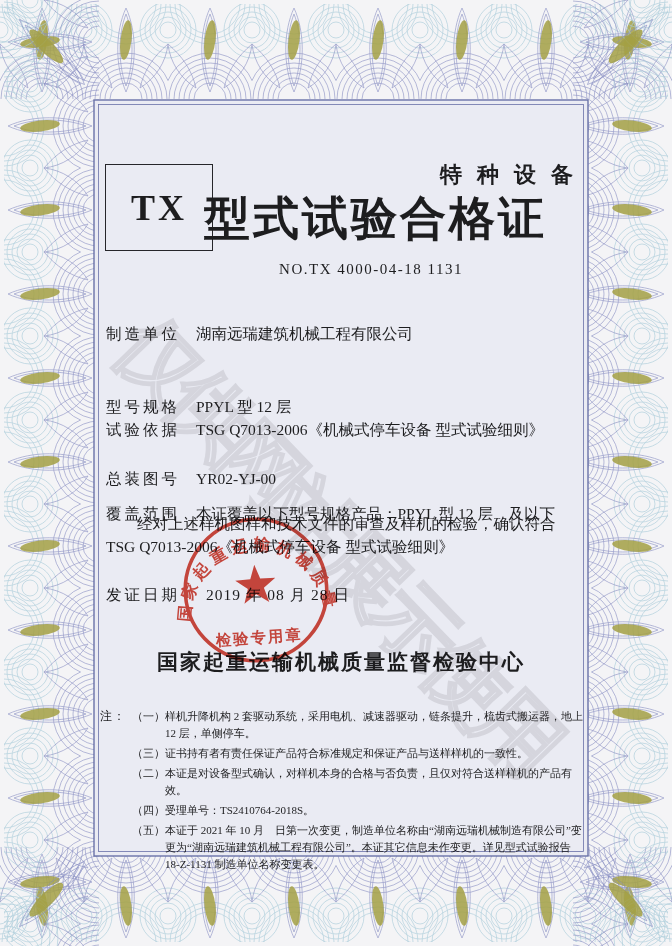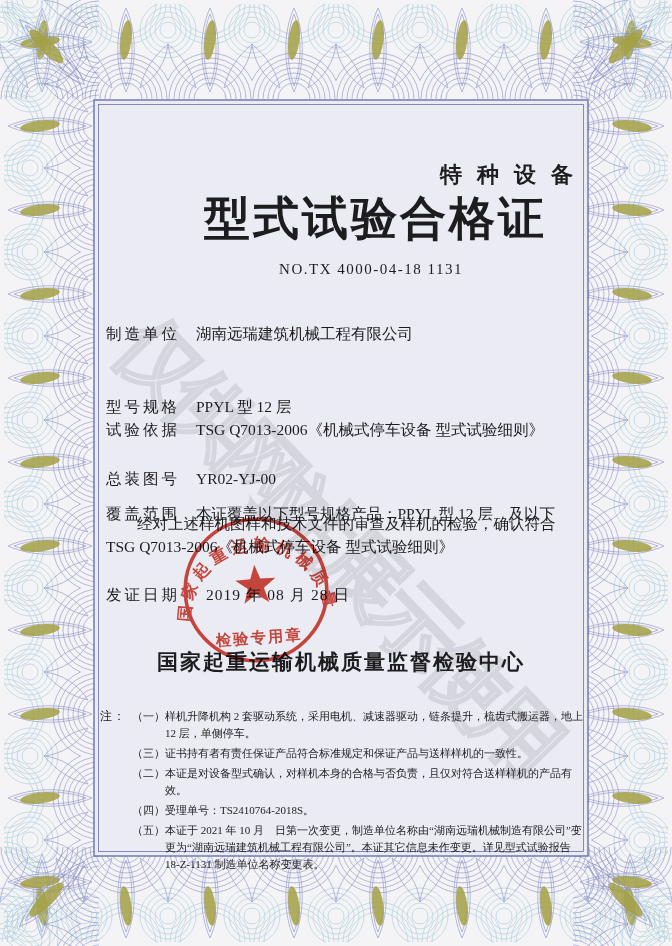--- a/index.html
+++ b/index.html
@@ -169,20 +169,23 @@
     <rect class="inner-line" x="94" y="100" width="494" height="756" stroke-width="1.4"></rect>
     <rect class="inner-line" x="98.5" y="104.5" width="485" height="747" stroke-width=".8"></rect>
   </svg>
 
   <div class="watermark">
     <div class="watermark-text">仅供网站展示使用</div>
   </div>
 
   <div class="content">
 
+    <div class="tx-box">
+      <span>TX</span>
+    </div>
 
     <div class="hdr-small">特种设备</div>
     <div class="hdr-title">型式试验合格证</div>
     <div class="cert-no">NO.TX 4000-04-18 1131</div>
 
     <div class="field-row row-0">
       <span class="field-label">制造单位</span>
       <span class="field-value">湖南远瑞建筑机械工程有限公司</span>
     </div>
     <div class="field-row row-2">

